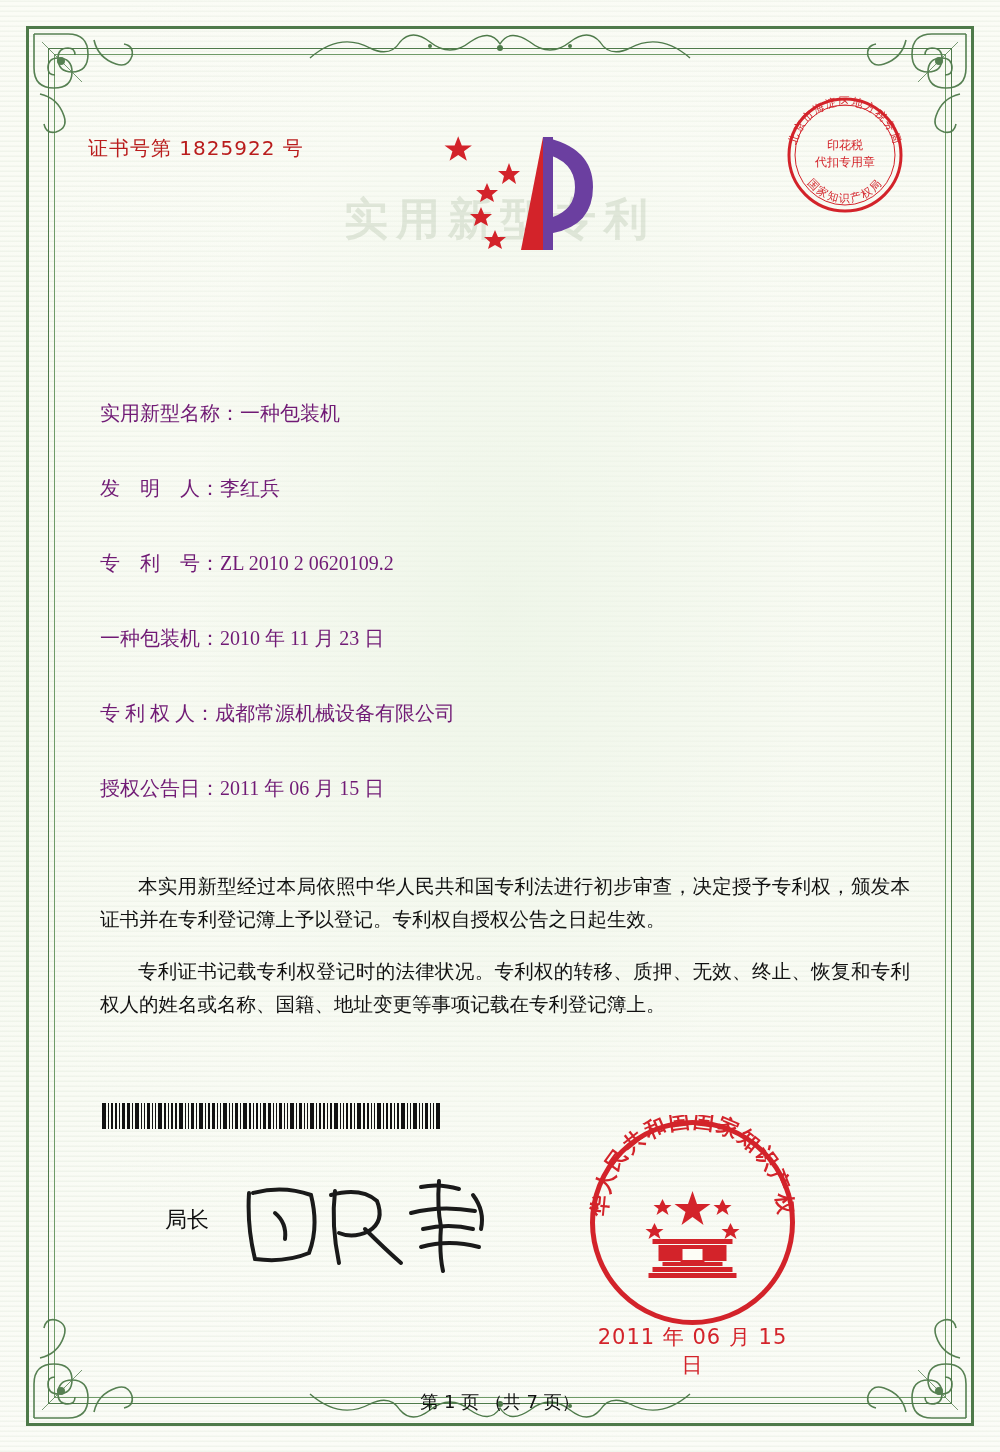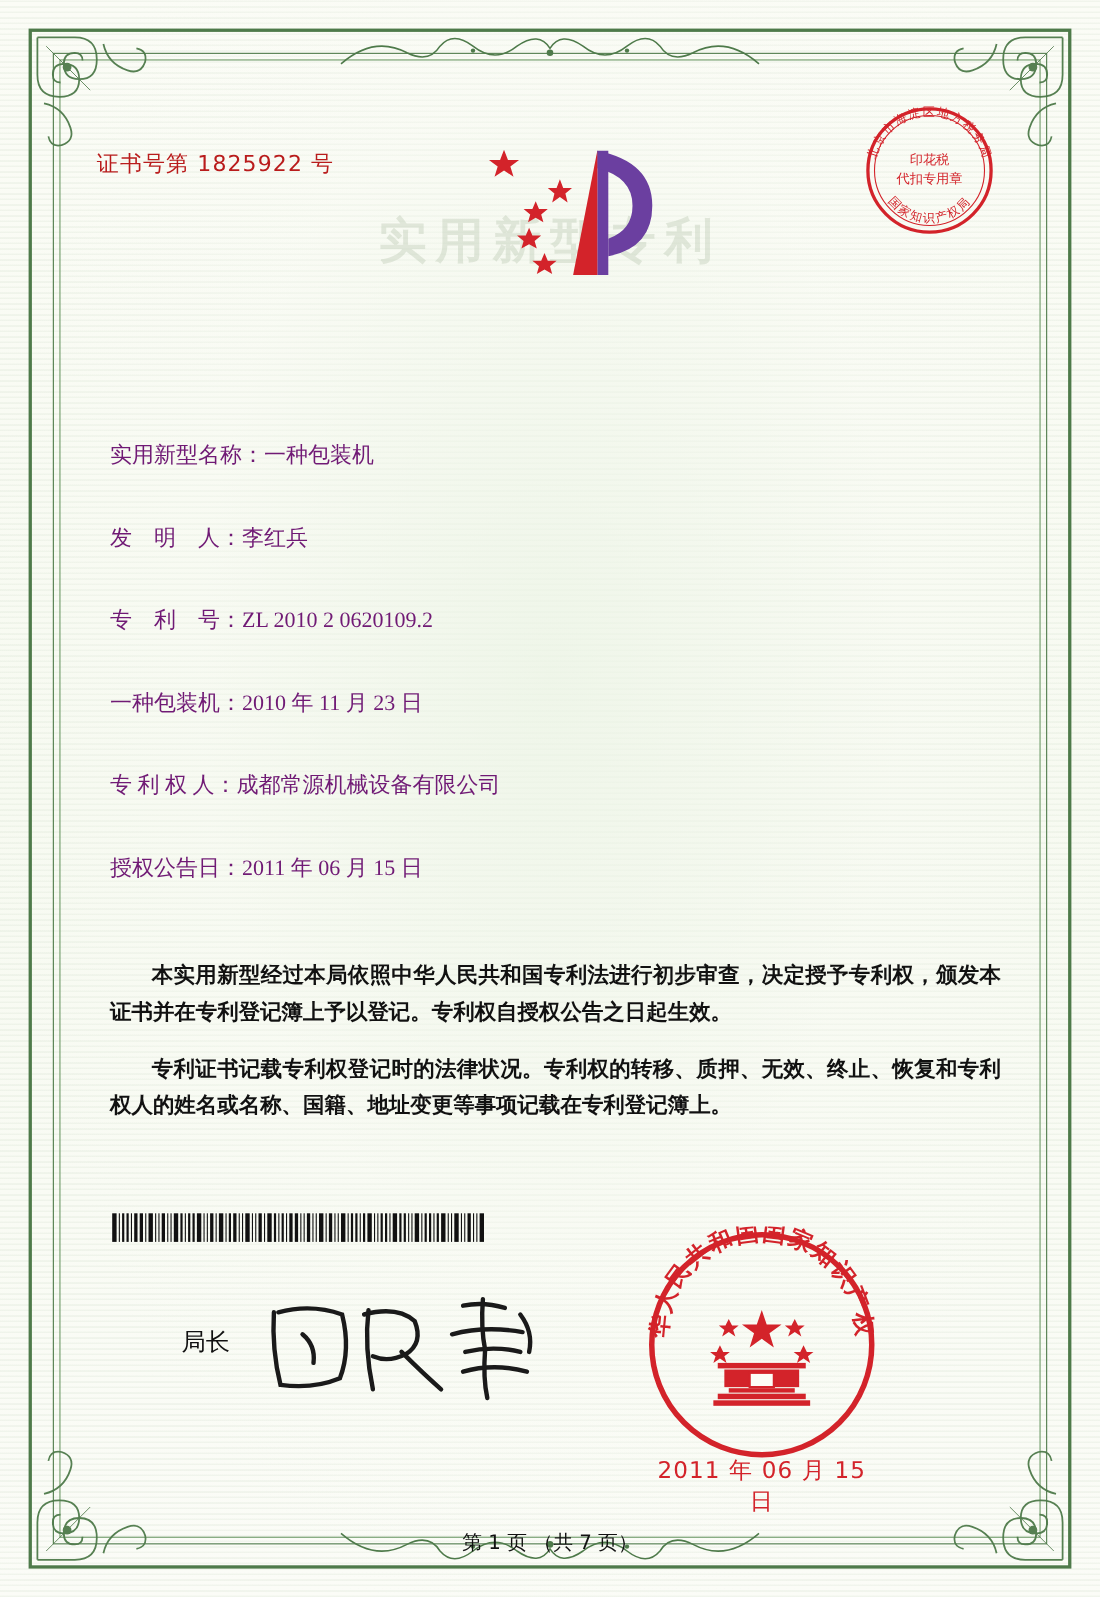--- a/index.html
+++ b/index.html
@@ -137,21 +137,20 @@
     right: 10px;
   }
   .para {
     font-size: 19.5px;
     line-height: 33px;
     color: #111;
     text-indent: 38px;
     margin-bottom: 6px;
     text-align: justify;
     font-family: "DejaVu Sans", "Liberation Sans", sans-serif;
-    font-weight: bold;
   }
 
   
   .barcode {
     position: absolute;
     left: 22px;
     top: 1008px;
     width: 340px;
     height: 26px;
     display: flex;

